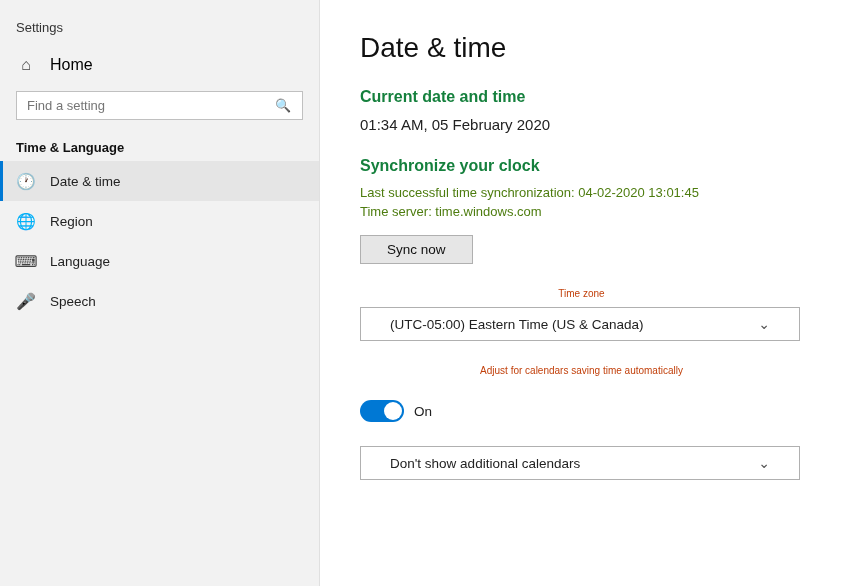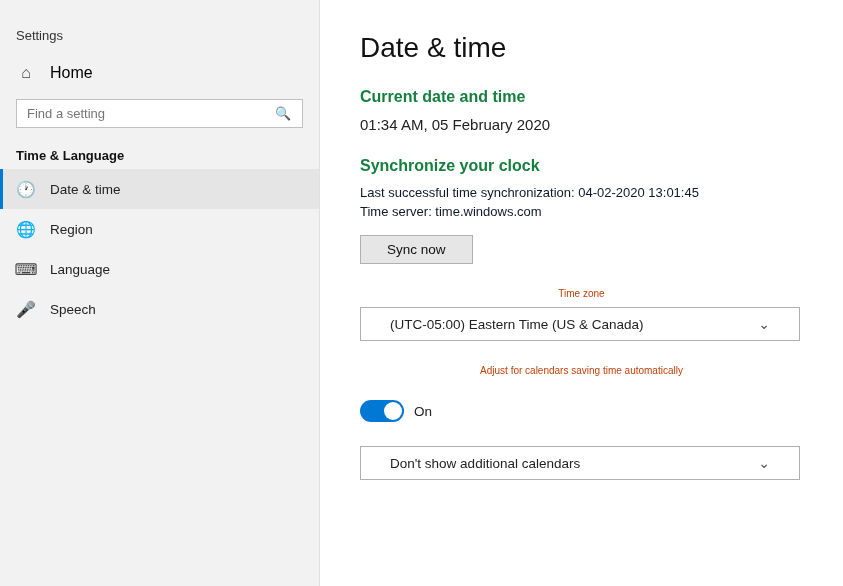--- a/index.html
+++ b/index.html
@@ -13,21 +13,21 @@
     }
 
     
     .sidebar {
       width: 320px;
       min-width: 320px;
       background: #f2f2f2;
       display: flex;
       flex-direction: column;
       border-right: 1px solid #e0e0e0;
-      padding-top: 16px;
+      padding-top: 8px;
     }
 
     .sidebar-header {
       padding: 12px 16px 8px 16px;
       font-size: 13px;
       color: #333;
       font-weight: 400;
     }
 
     .sidebar-home {
@@ -129,21 +129,21 @@
     .current-time {
       font-size: 15px;
       color: #222;
       margin-bottom: 24px;
     }
 
     .sync-section { margin-bottom: 24px; }
 
     .sync-info {
       font-size: 13px;
-      color: #0f172a;
+      color: #4d7c0f;
       margin-bottom: 4px;
     }
 
     .sync-button {
       margin-top: 12px;
       padding: 6px 26px;
       background: #e6e6e6;
       border: 1px solid #b0b0b0;
       font-size: 13.5px;
       color: #111;

